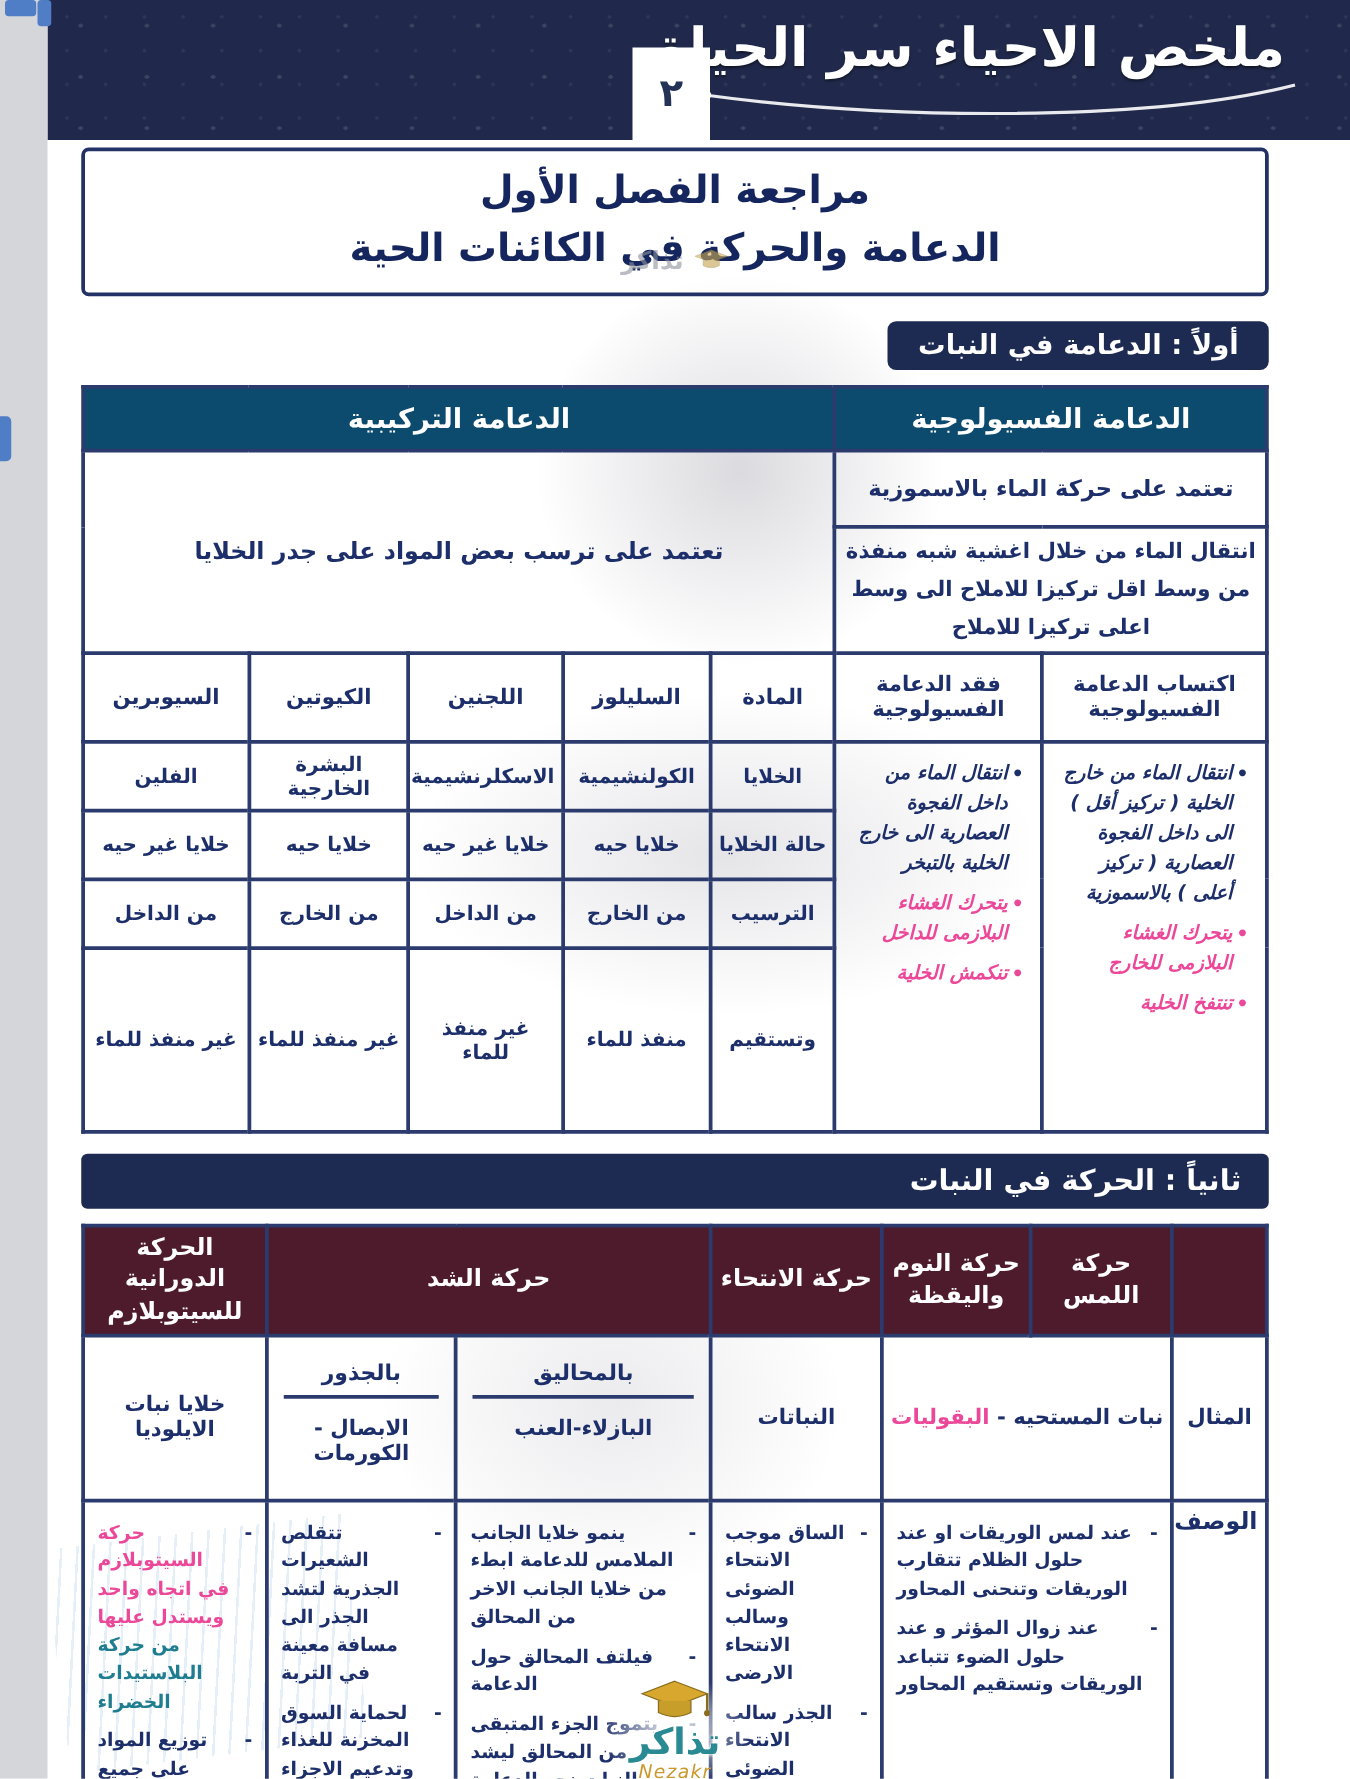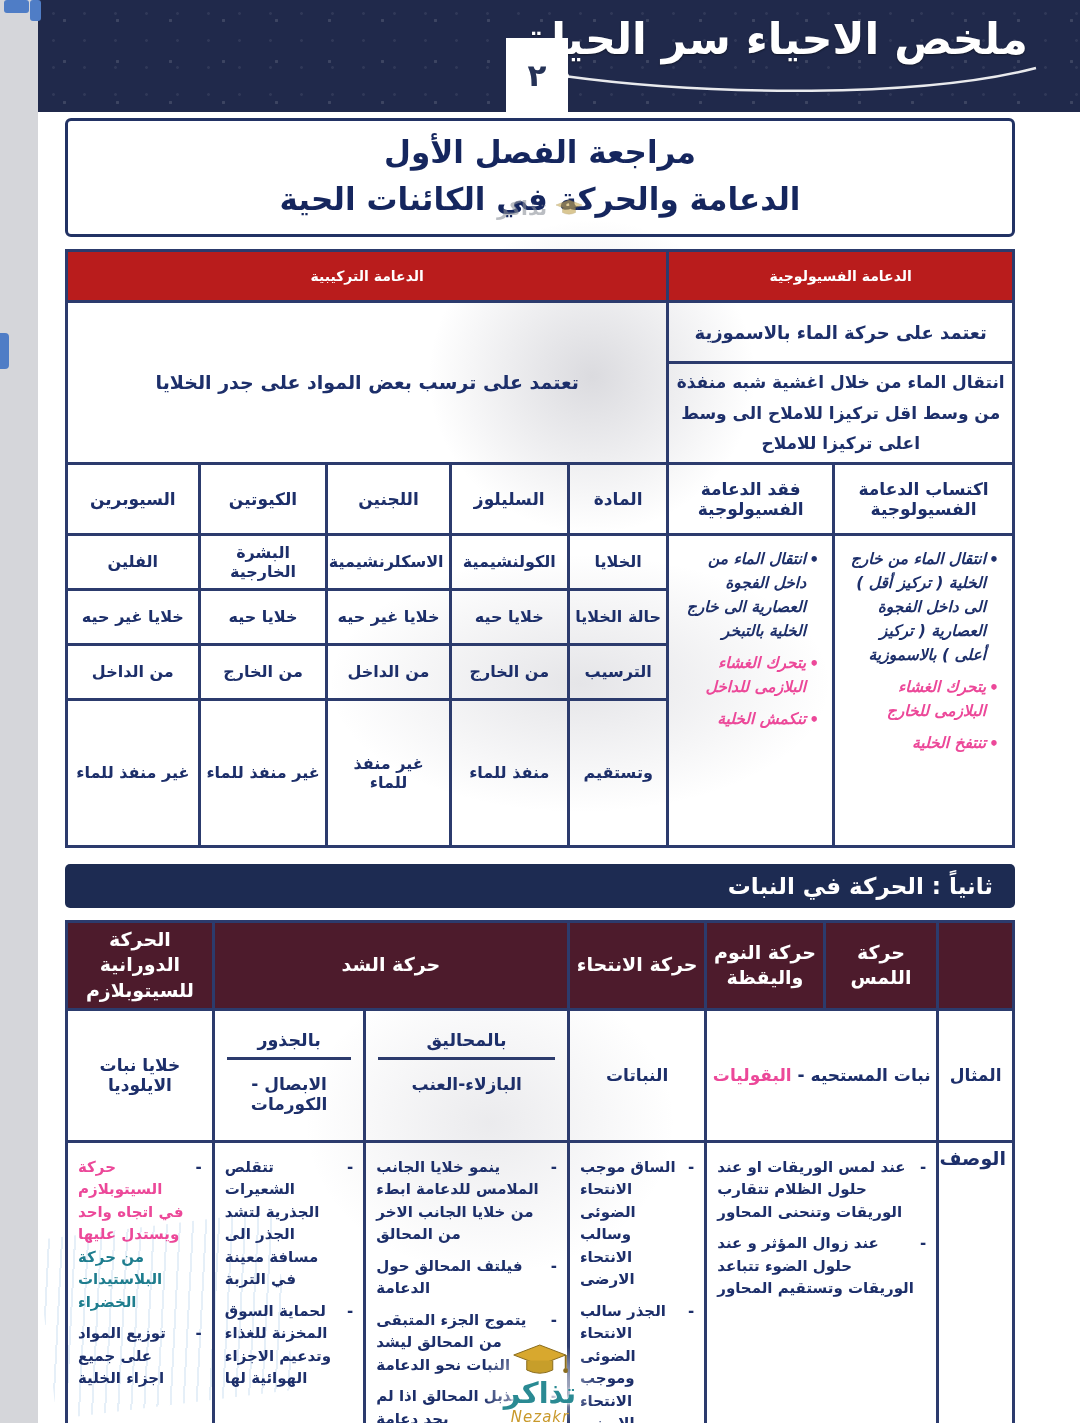--- a/index.html
+++ b/index.html
@@ -38,21 +38,21 @@
   .title-line{font-size:31px;font-weight:bold;line-height:1.5;}
 
   .badge{display:inline-block;margin-top:20px;background:#1d2b52;color:#fff;font-size:22px;font-weight:bold;padding:7px 24px;border-radius:7px;}
 
   .red{color:#ec4899;}
   .teal{color:#1e7d8e;}
 
   
   .t1{width:100%;border-collapse:collapse;table-layout:fixed;margin-top:12px;}
   .t1 td,.t1 th{border:3px solid #2c3b6d;font-weight:bold;text-align:center;vertical-align:middle;color:#1d2f6a;padding:3px 5px;}
-  .t1-head th{background:#b91c1c;color:#fff;font-size:14px;height:42px;}
+  .t1-head th{background:#0c4a6e;color:#fff;font-size:22px;height:42px;}
   .note-sm{height:52px;font-size:18px;}
   .note-lg{font-size:19px;line-height:2;}
   .note-md{height:82px;font-size:17px;line-height:1.8;}
   .sub-r td{height:62px;font-size:17px;}
   .cells-r td{height:46px;font-size:16px;}
   .cells-tall td{height:138px;font-size:16px;}
   .list-cell{vertical-align:top !important;text-align:right;}
   .dotlist{list-style:none;margin:4px 2px;padding:0 6px;font-style:italic;}
   .dotlist li{position:relative;padding-right:13px;margin:8px 0;font-size:15.5px;line-height:1.55;text-align:right;}
   .dotlist li::before{content:"•";position:absolute;right:0;top:1px;}
@@ -116,20 +116,21 @@
     <span class="wm-text">تذاكر</span>
   </div>
 
   <main class="content">
 
     <div class="title-box">
       <div class="title-line">مراجعة الفصل الأول</div>
       <div class="title-line">الدعامة والحركة في الكائنات الحية</div>
     </div>
 
+    <div class="badge">أولاً : الدعامة في النبات</div>
 
     <table class="t1">
       <colgroup>
         <col style="width:19%">
           <col style="width:17.5%">
           <col style="width:10.5%">
         <col style="width:12.5%">
           <col style="width:13%">
           <col style="width:13.5%">
           <col style="width:14%">

